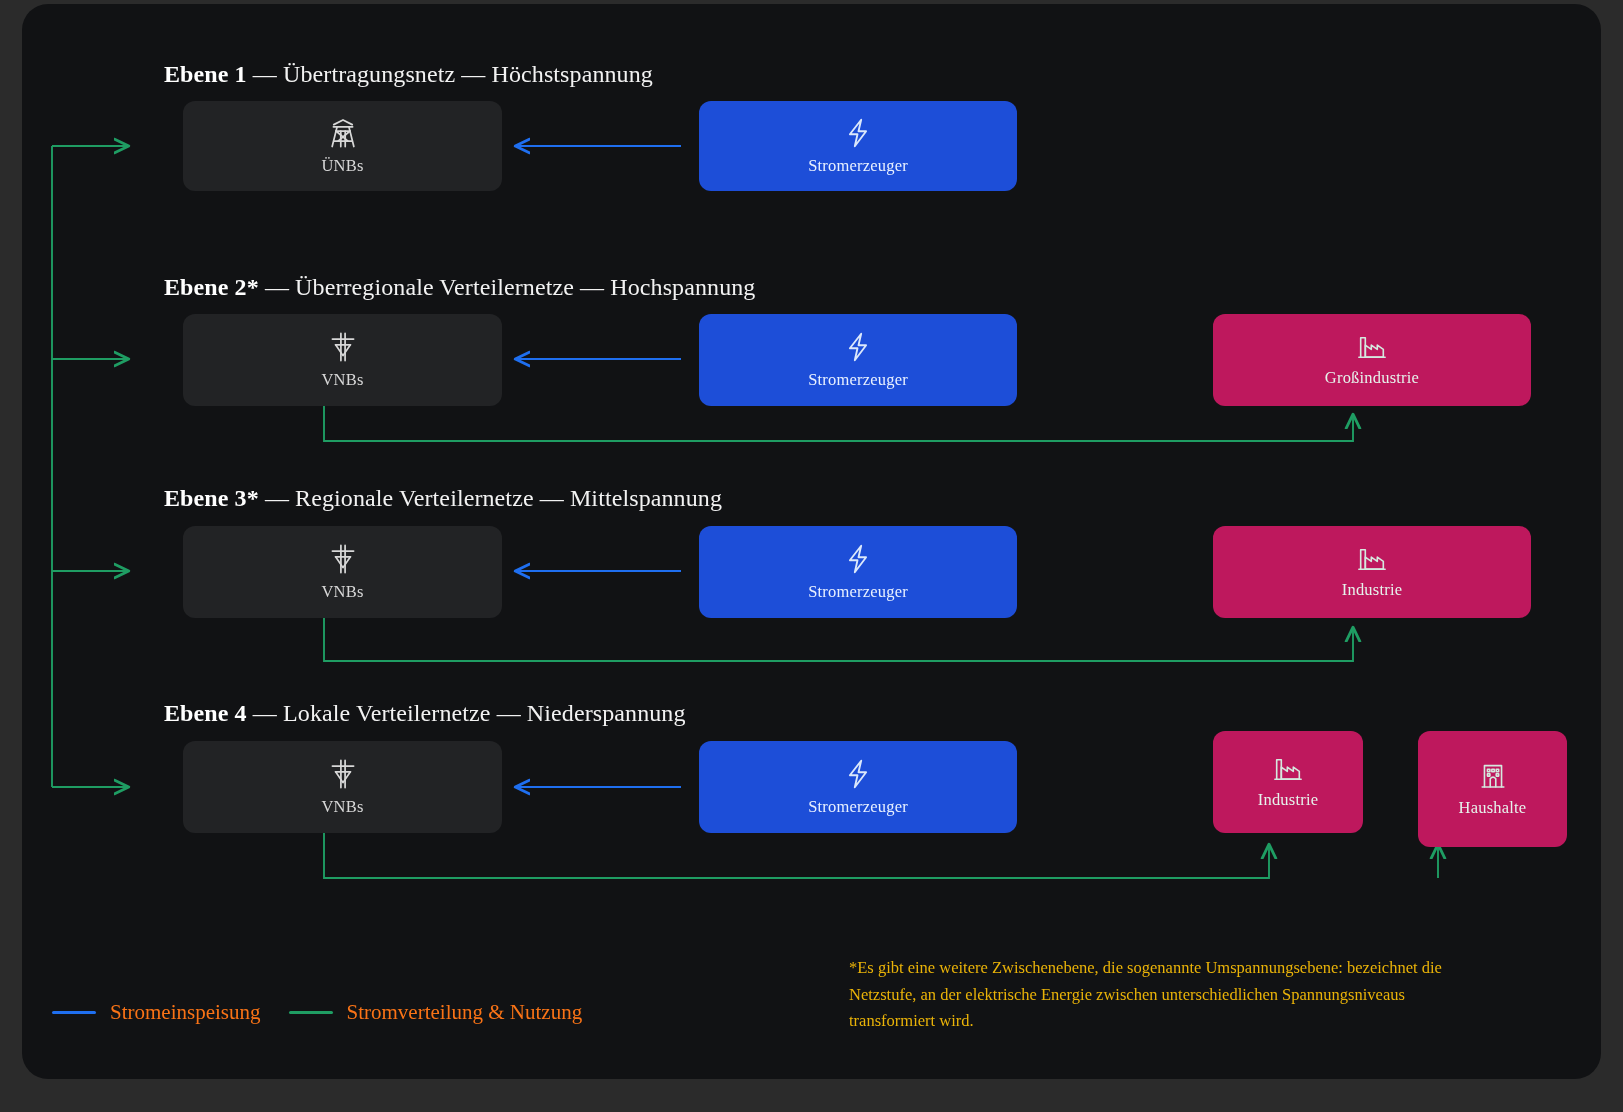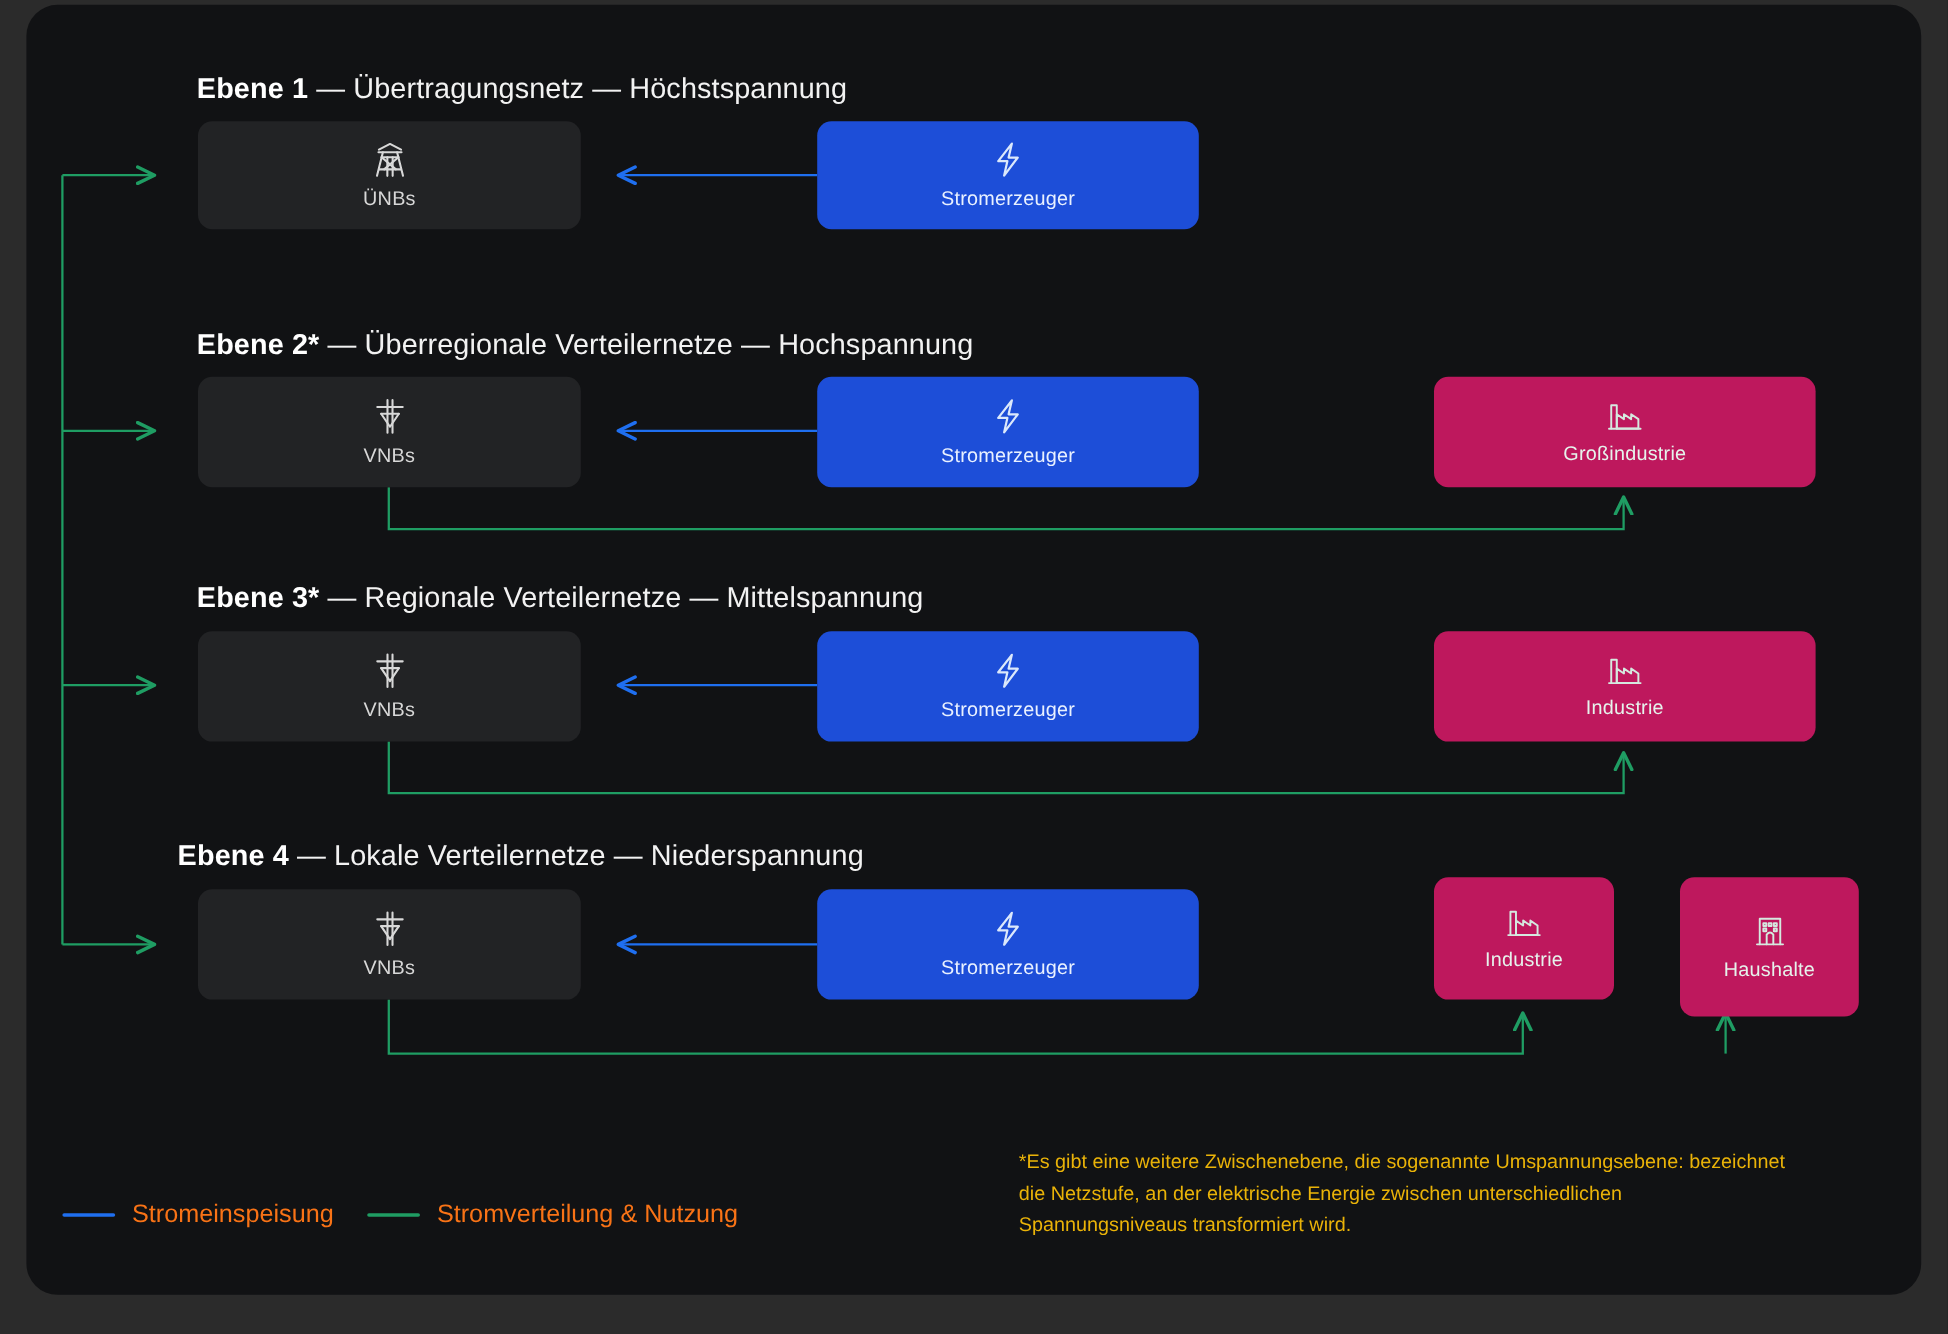--- a/index.html
+++ b/index.html
@@ -6,20 +6,21 @@
   body{
     font-family:"Liberation Sans", sans-serif;
     -webkit-font-smoothing:antialiased;
   }
   #stage{
     position:relative;
     width:1623px;
     height:1112px;
     background:#2b2b2b;
     overflow:hidden;
+    font-family:Liberation Serif, serif;
   }
   #card{
     position:absolute;
     left:22px; top:4px;
     width:1579px; height:1075px;
     background:#111214;
     border-radius:26px;
   }
   
   .lvl-head{
@@ -34,20 +35,21 @@
 
   
   .node{
     position:absolute;
     border-radius:12px;
     display:flex;
     flex-direction:column;
     align-items:center;
     justify-content:center;
     box-sizing:border-box;
+    margin-left:18px;
   }
   .node .ico{
     display:block;
     line-height:0;
     margin-bottom:9px;
   }
   .node .lbl{
     font-size:16.5px;
     line-height:1;
     letter-spacing:.2px;
@@ -227,21 +229,21 @@
     <span class="ico">
       <svg width="30" height="28" viewBox="0 0 26 24" fill="none" stroke-width="1.4" stroke-linecap="round" stroke-linejoin="round">
         <path d="M3.2,20.8 L3.2,4.0 L7.2,4.0 L7.2,20.8"></path>
         <path d="M7.2,20.8 L7.2,10.4 L12.4,14.0 L12.4,10.4 L17.6,14.0 L17.6,10.4 L22.8,14.0 L22.8,20.8 Z"></path>
         <path d="M1.6,20.9 L24.4,20.9"></path>
       </svg>
     </span>
     <span class="lbl">Industrie</span>
   </div>
 
-  <div class="lvl-head" style="left:148px; top:700px;">
+  <div class="lvl-head" style="left:164px; top:700px;">
     <span class="b">Ebene 4</span>
     <span class="rest">— Lokale Verteilernetze — Niederspannung</span>
   </div>
 
   <div class="node grid" style="left:165px; top:741px; width:319px; height:92px;">
     <span class="ico">
       <svg width="28" height="32" viewBox="0 0 22 26" fill="none" stroke-width="1.4" stroke-linecap="round" stroke-linejoin="round">
         <path d="M2.4,6.6 L19.6,6.6"></path>
         <path d="M5.0,11.2 L17.0,11.2"></path>
         <path d="M5.0,11.2 L11.0,20.0 L17.0,11.2"></path>

